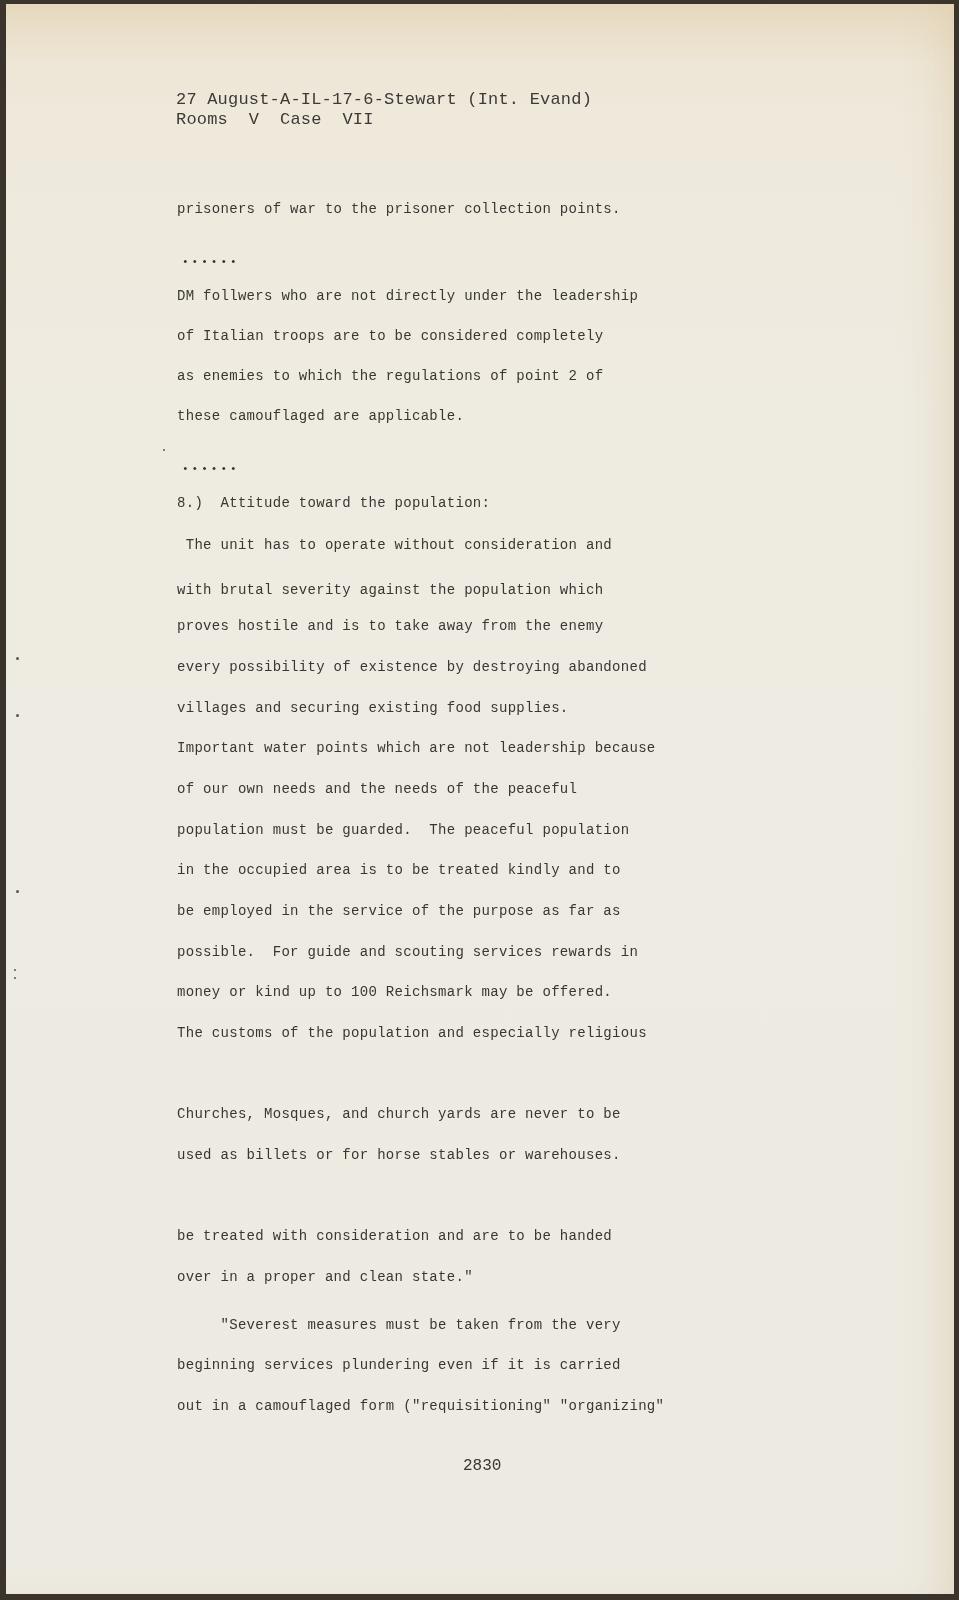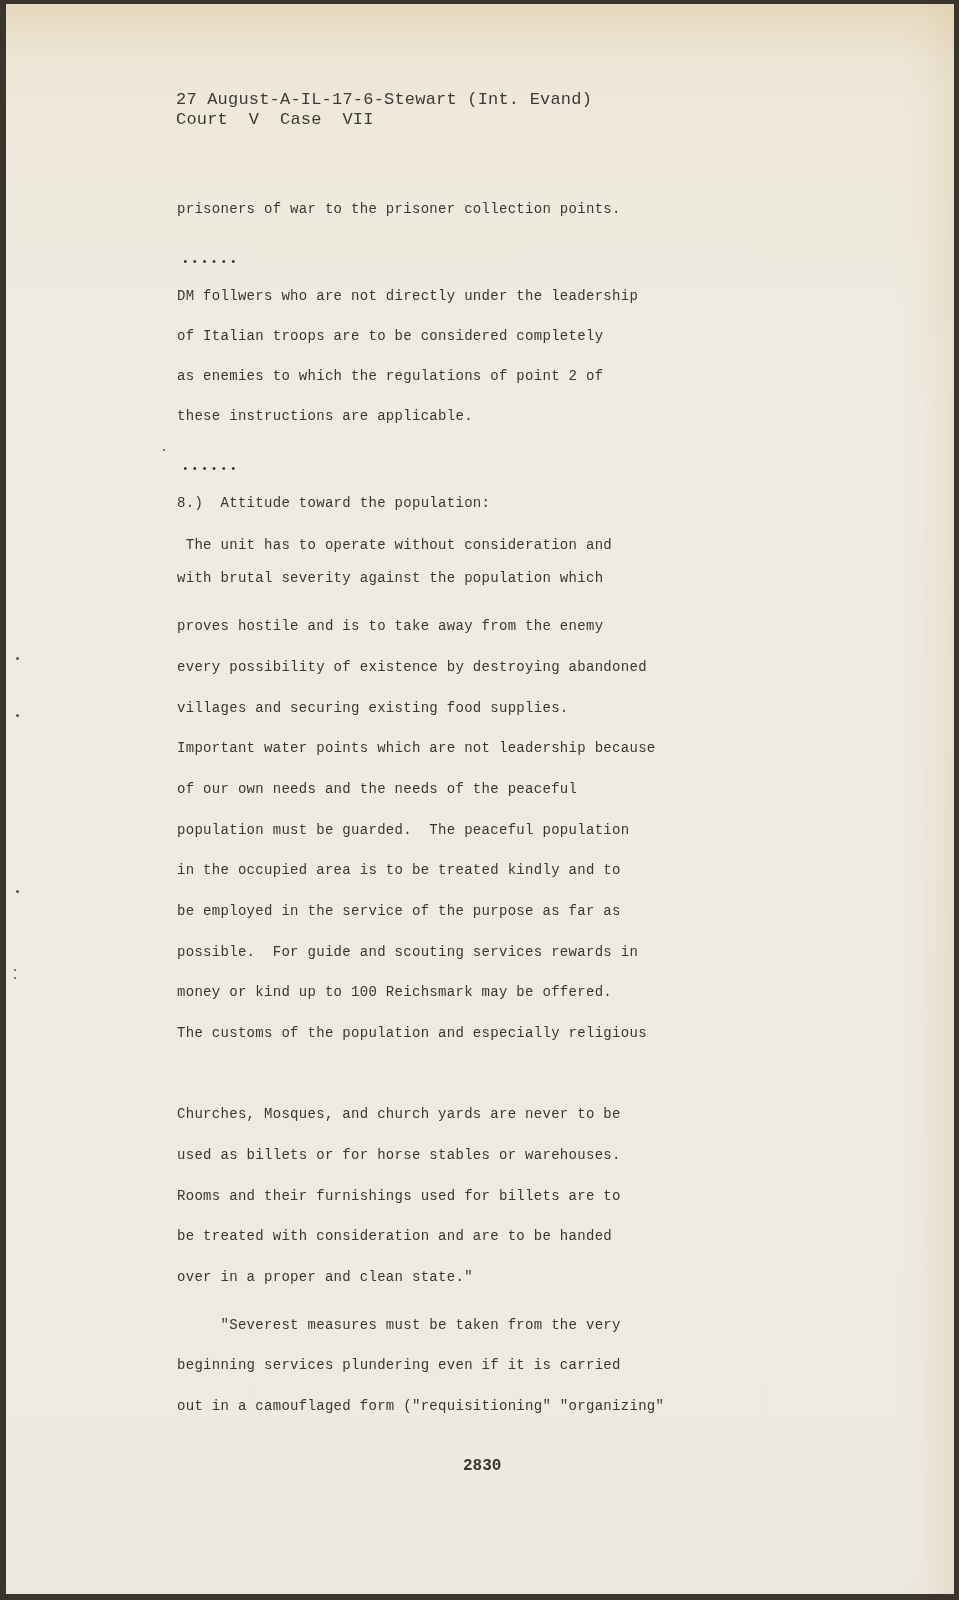--- a/index.html
+++ b/index.html
@@ -20,53 +20,52 @@
   .hdr {
     position: absolute; left: 170px; top: 86px;
     font-size: 17px; line-height: 20px; color: #3d3a36; letter-spacing: 0.2px;
     white-space: pre;
   }
   .line {
     position: absolute; left: 171px; font-size: 14px; color: #3a3733;
     white-space: pre; letter-spacing: 0.3px;
   }
   .dots { position: absolute; left: 176px; font-size: 11px; letter-spacing: 3px; color: #333; }
-  .pageno { position: absolute; left: 457px; top: 1453px; font-size: 16px; color: #3a3733; font-weight: bold; }
+  .pageno { position: absolute; left: 457px; top: 1453px; font-size: 16px; color: #3a3733; }
   .speck { position: absolute; width: 3px; height: 3px; border-radius: 50%; background: #5a5650; }
 </style>
 </head>
 <body>
 
 <div class="page">
-  <div class="hdr"><div>27 August-A-IL-17-6-Stewart (Int. Evand)</div><div>Court  V  Case  VII</div></div>
+  <div class="hdr"><div>27 August-A-IL-17-6-Stewart (Int. Evand)</div><div>Rooms  V  Case  VII</div></div>
 
   <div class="line" style="top:197px">prisoners of war to the prisoner collection points.</div>
   <div class="dots" style="top:252px">••••••</div>
   <div class="line" style="top:284px">DM follwers who are not directly under the leadership</div>
   <div class="line" style="top:324px">of Italian troops are to be considered completely</div>
   <div class="line" style="top:364px">as enemies to which the regulations of point 2 of</div>
-  <div class="line" style="top:404px">these instructions are applicable.</div>
+  <div class="line" style="top:404px">these camouflaged are applicable.</div>
   <div class="dots" style="top:459px">••••••</div>
   <div class="line" style="top:491px">8.)  Attitude toward the population:</div>
   <div class="line" style="top:533px"> The unit has to operate without consideration and</div>
-  <div class="line" style="top:566px">with brutal severity against the population which</div>
+  <div class="line" style="top:578px">with brutal severity against the population which</div>
   <div class="line" style="top:614px">proves hostile and is to take away from the enemy</div>
   <div class="line" style="top:655px">every possibility of existence by destroying abandoned</div>
   <div class="line" style="top:696px">villages and securing existing food supplies.</div>
   <div class="line" style="top:736px">Important water points which are not leadership because</div>
   <div class="line" style="top:777px">of our own needs and the needs of the peaceful</div>
   <div class="line" style="top:818px">population must be guarded.  The peaceful population</div>
   <div class="line" style="top:858px">in the occupied area is to be treated kindly and to</div>
   <div class="line" style="top:899px">be employed in the service of the purpose as far as</div>
   <div class="line" style="top:940px">possible.  For guide and scouting services rewards in</div>
   <div class="line" style="top:980px">money or kind up to 100 Reichsmark may be offered.</div>
   <div class="line" style="top:1021px">The customs of the population and especially religious</div>
   <div class="line" style="top:1102px">Churches, Mosques, and church yards are never to be</div>
   <div class="line" style="top:1143px">used as billets or for horse stables or warehouses.</div>
-  <div class="line" style="top:1184px">Rooms and their furnishings used for billets are to</div>
   <div class="line" style="top:1224px">be treated with consideration and are to be handed</div>
   <div class="line" style="top:1265px">over in a proper and clean state."</div>
   <div class="line" style="top:1313px">     "Severest measures must be taken from the very</div>
   <div class="line" style="top:1353px">beginning services plundering even if it is carried</div>
   <div class="line" style="top:1394px">out in a camouflaged form ("requisitioning" "organizing"</div>
 
   <div class="pageno">2830</div>
 
   <span class="speck" style="left:10px;top:653px"></span>
   <span class="speck" style="left:10px;top:710px"></span>

